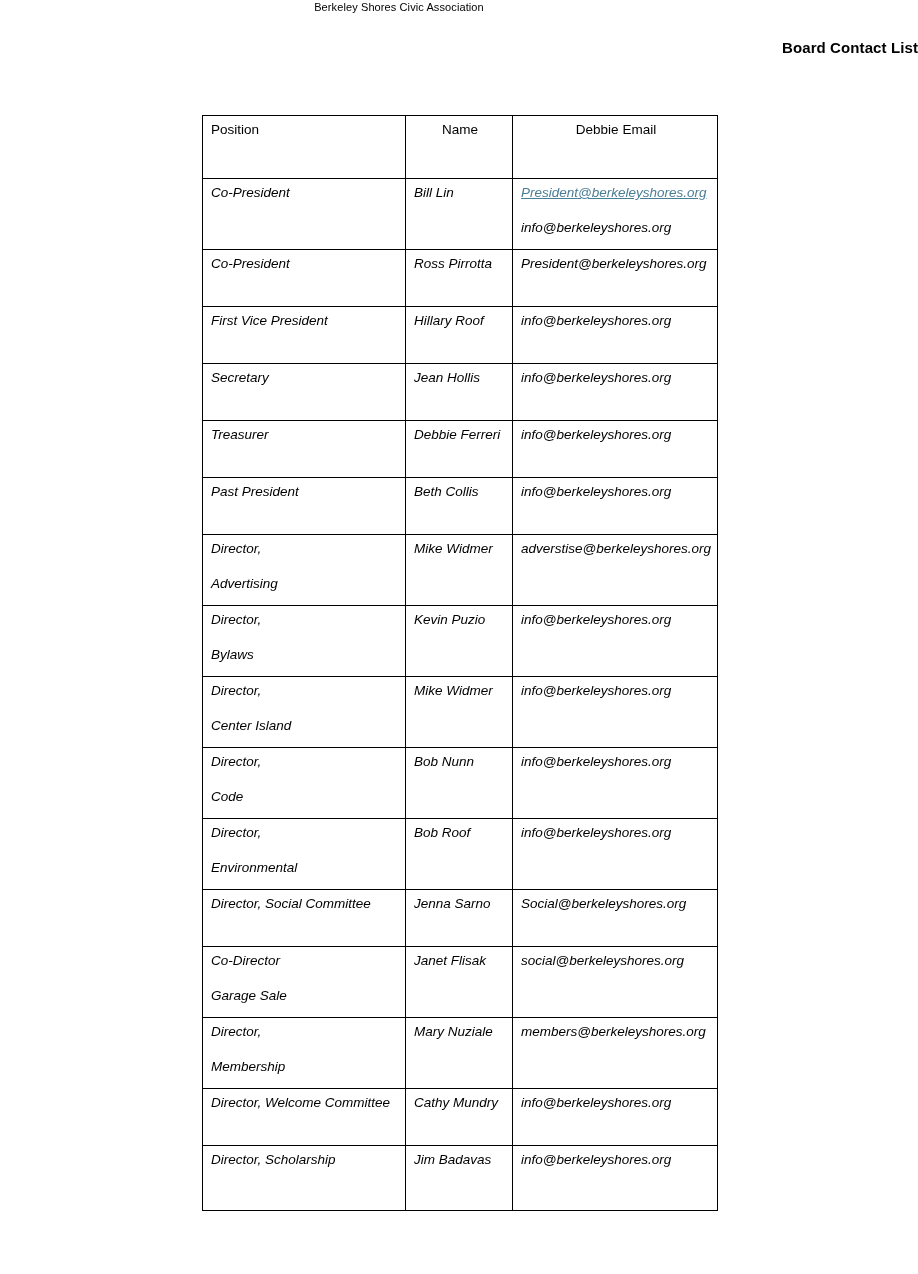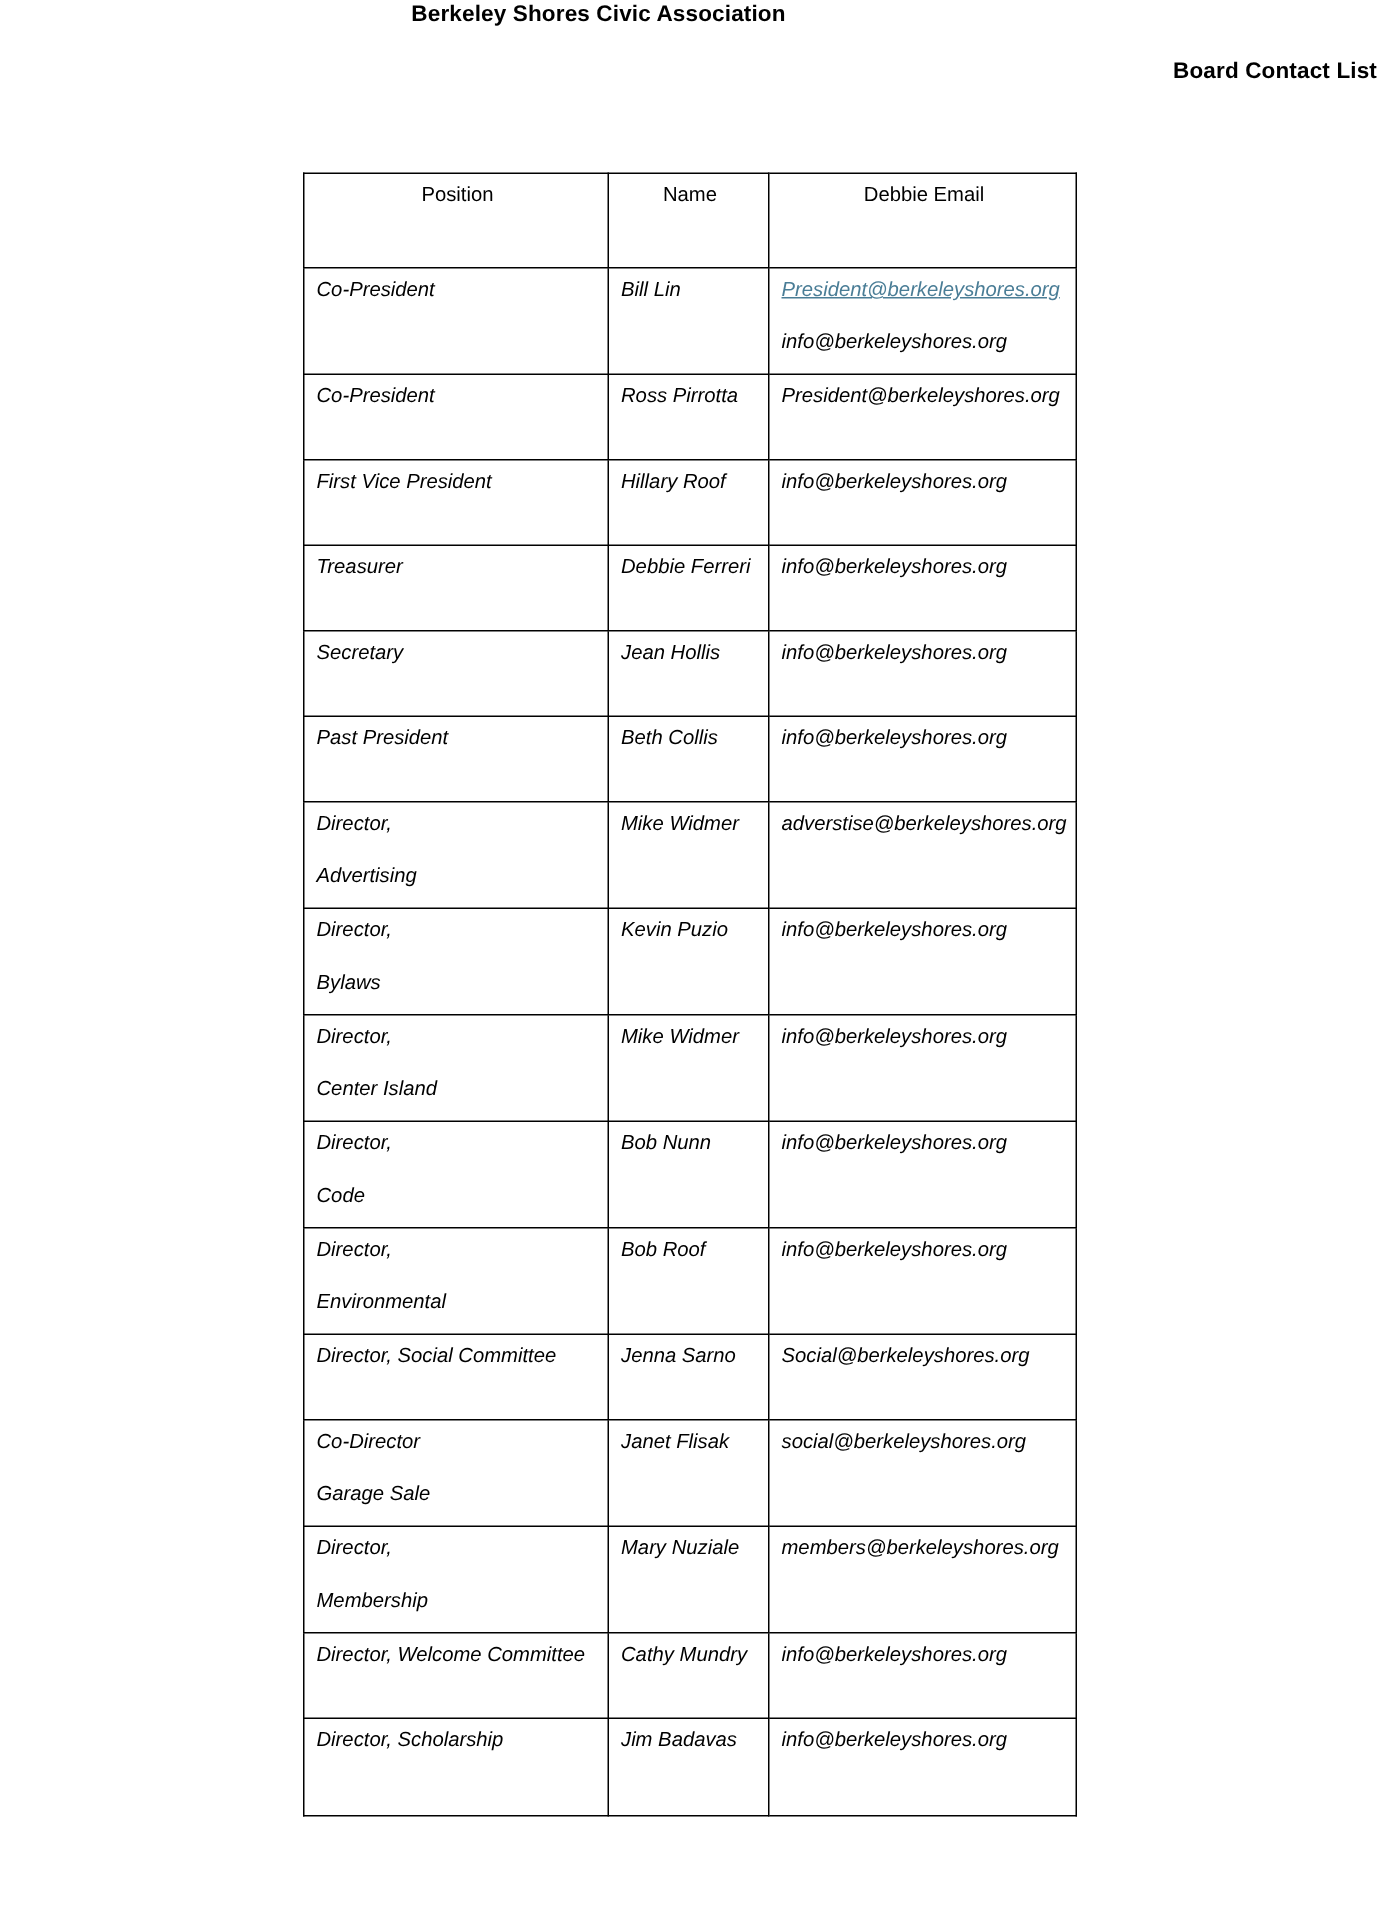--- a/index.html
+++ b/index.html
@@ -14,22 +14,22 @@
     overflow: hidden;
     font-family: "Liberation Sans", "DejaVu Sans", sans-serif;
     color: #000000;
   }
   .doc-title {
     position: absolute;
     top: 1px;
     left: 0;
     width: 798px;
     text-align: center;
-    font-size: 15px;
-    font-weight: bold;
+    font-size: 11px;
+    font-weight: normal;
     letter-spacing: 0.1px;
   }
   .doc-subtitle {
     position: absolute;
     top: 39px;
     left: 0;
     width: 918px;
     text-align: right;
     font-size: 15px;
     font-weight: bold;
@@ -53,21 +53,21 @@
   table.board-table th,
   table.board-table td {
     border: 1px solid #000000;
     vertical-align: top;
     padding: 6px 6px 0 8px;
     font-weight: normal;
     overflow: hidden;
     white-space: nowrap;
   }
   table.board-table thead tr { height: 63px; }
-  table.board-table th.th-position { text-align: center; }
+  table.board-table th.th-position { text-align: left; }
   table.board-table th.th-name,
   table.board-table th.th-email { text-align: center; }
   tr.row-single { height: 57px; }
   tr.row-tall   { height: 71px; }
   tbody tr:last-child { height: 65px; }
   .line {
     line-height: 16px;
     font-style: italic;
   }
   .line + .line {
@@ -128,35 +128,35 @@
           </td>
           <td>
             <div class="line">Hillary Roof</div>
           </td>
           <td>
             <div class="line">info@berkeleyshores.org</div>
           </td>
         </tr>
         <tr class="row-single">
           <td>
+            <div class="line">Secretary</div>
+          </td>
+          <td>
+            <div class="line">Jean Hollis</div>
+          </td>
+          <td>
+            <div class="line">info@berkeleyshores.org</div>
+          </td>
+        </tr>
+        <tr class="row-single">
+          <td>
             <div class="line">Treasurer</div>
           </td>
           <td>
             <div class="line">Debbie Ferreri</div>
-          </td>
-          <td>
-            <div class="line">info@berkeleyshores.org</div>
-          </td>
-        </tr>
-        <tr class="row-single">
-          <td>
-            <div class="line">Secretary</div>
-          </td>
-          <td>
-            <div class="line">Jean Hollis</div>
           </td>
           <td>
             <div class="line">info@berkeleyshores.org</div>
           </td>
         </tr>
         <tr class="row-single">
           <td>
             <div class="line">Past President</div>
           </td>
           <td>

